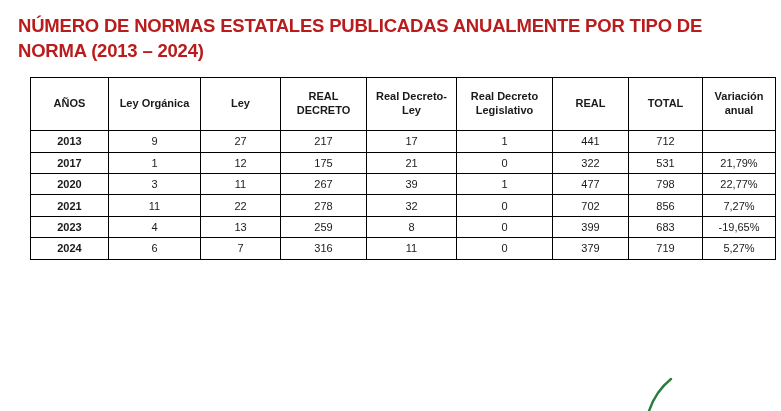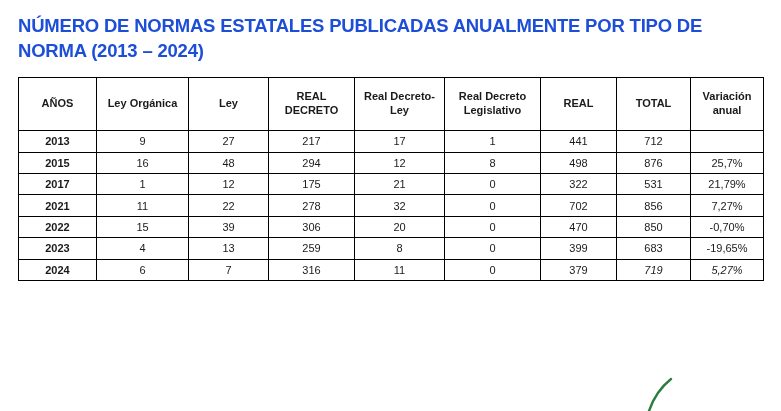--- a/index.html
+++ b/index.html
@@ -19,28 +19,28 @@
     width: 781px;
     height: 411px;
     box-sizing: border-box;
     padding: 14px 16px 0 16px;
   }
   .title {
     font-size: 18.5px;
     font-weight: bold;
     letter-spacing: -0.2px;
     line-height: 1.33;
-    color: #1d4ed8;
+    color: #b91c1c;
     margin: 0 0 14px 2px;
     max-width: 740px;
   }
   table.data {
     border-collapse: collapse;
     width: 745px;
-    margin-left: 2px;
+    margin-left: 14px;
     table-layout: fixed;
   }
   table.data th,
   table.data td {
     border: 1px solid #000000;
     text-align: center;
     vertical-align: middle;
     font-size: 11px;
     padding: 0;
   }
@@ -57,21 +57,20 @@
   }
   table.data tbody td.year {
     font-weight: bold;
   }
   tr.last-row td {
     font-weight: bold;
   }
   tr.last-row td.total-col,
   tr.last-row td.var-col {
     font-weight: normal;
-    font-style: italic;
   }
   .col-years   { width: 78px; }
   .col-organic { width: 92px; }
   .col-ley     { width: 80px; }
   .col-rd      { width: 86px; }
   .col-rdl     { width: 90px; }
   .col-rdleg   { width: 96px; }
   .col-orden   { width: 76px; }
   .col-total   { width: 74px; }
   .col-var     { width: 73px; }
@@ -123,62 +122,51 @@
         <td>9</td>
         <td>27</td>
         <td>217</td>
         <td>17</td>
         <td>1</td>
         <td>441</td>
         <td class="total-col">712</td>
         <td class="var-col"></td>
       </tr>
       <tr>
-        <td class="year">2015</td>
-        <td>16</td>
-        <td>48</td>
-        <td>294</td>
-        <td>12</td>
-        <td>8</td>
-        <td>498</td>
-        <td class="total-col">876</td>
-        <td class="var-col">25,7%</td>
-      </tr>
-      <tr>
         <td class="year">2017</td>
         <td>1</td>
         <td>12</td>
         <td>175</td>
         <td>21</td>
         <td>0</td>
         <td>322</td>
         <td class="total-col">531</td>
         <td class="var-col">21,79%</td>
       </tr>
       <tr>
+        <td class="year">2020</td>
+        <td>3</td>
+        <td>11</td>
+        <td>267</td>
+        <td>39</td>
+        <td>1</td>
+        <td>477</td>
+        <td class="total-col">798</td>
+        <td class="var-col">22,77%</td>
+      </tr>
+      <tr>
         <td class="year">2021</td>
         <td>11</td>
         <td>22</td>
         <td>278</td>
         <td>32</td>
         <td>0</td>
         <td>702</td>
         <td class="total-col">856</td>
         <td class="var-col">7,27%</td>
-      </tr>
-      <tr>
-        <td class="year">2022</td>
-        <td>15</td>
-        <td>39</td>
-        <td>306</td>
-        <td>20</td>
-        <td>0</td>
-        <td>470</td>
-        <td class="total-col">850</td>
-        <td class="var-col">-0,70%</td>
       </tr>
       <tr>
         <td class="year">2023</td>
         <td>4</td>
         <td>13</td>
         <td>259</td>
         <td>8</td>
         <td>0</td>
         <td>399</td>
         <td class="total-col">683</td>

